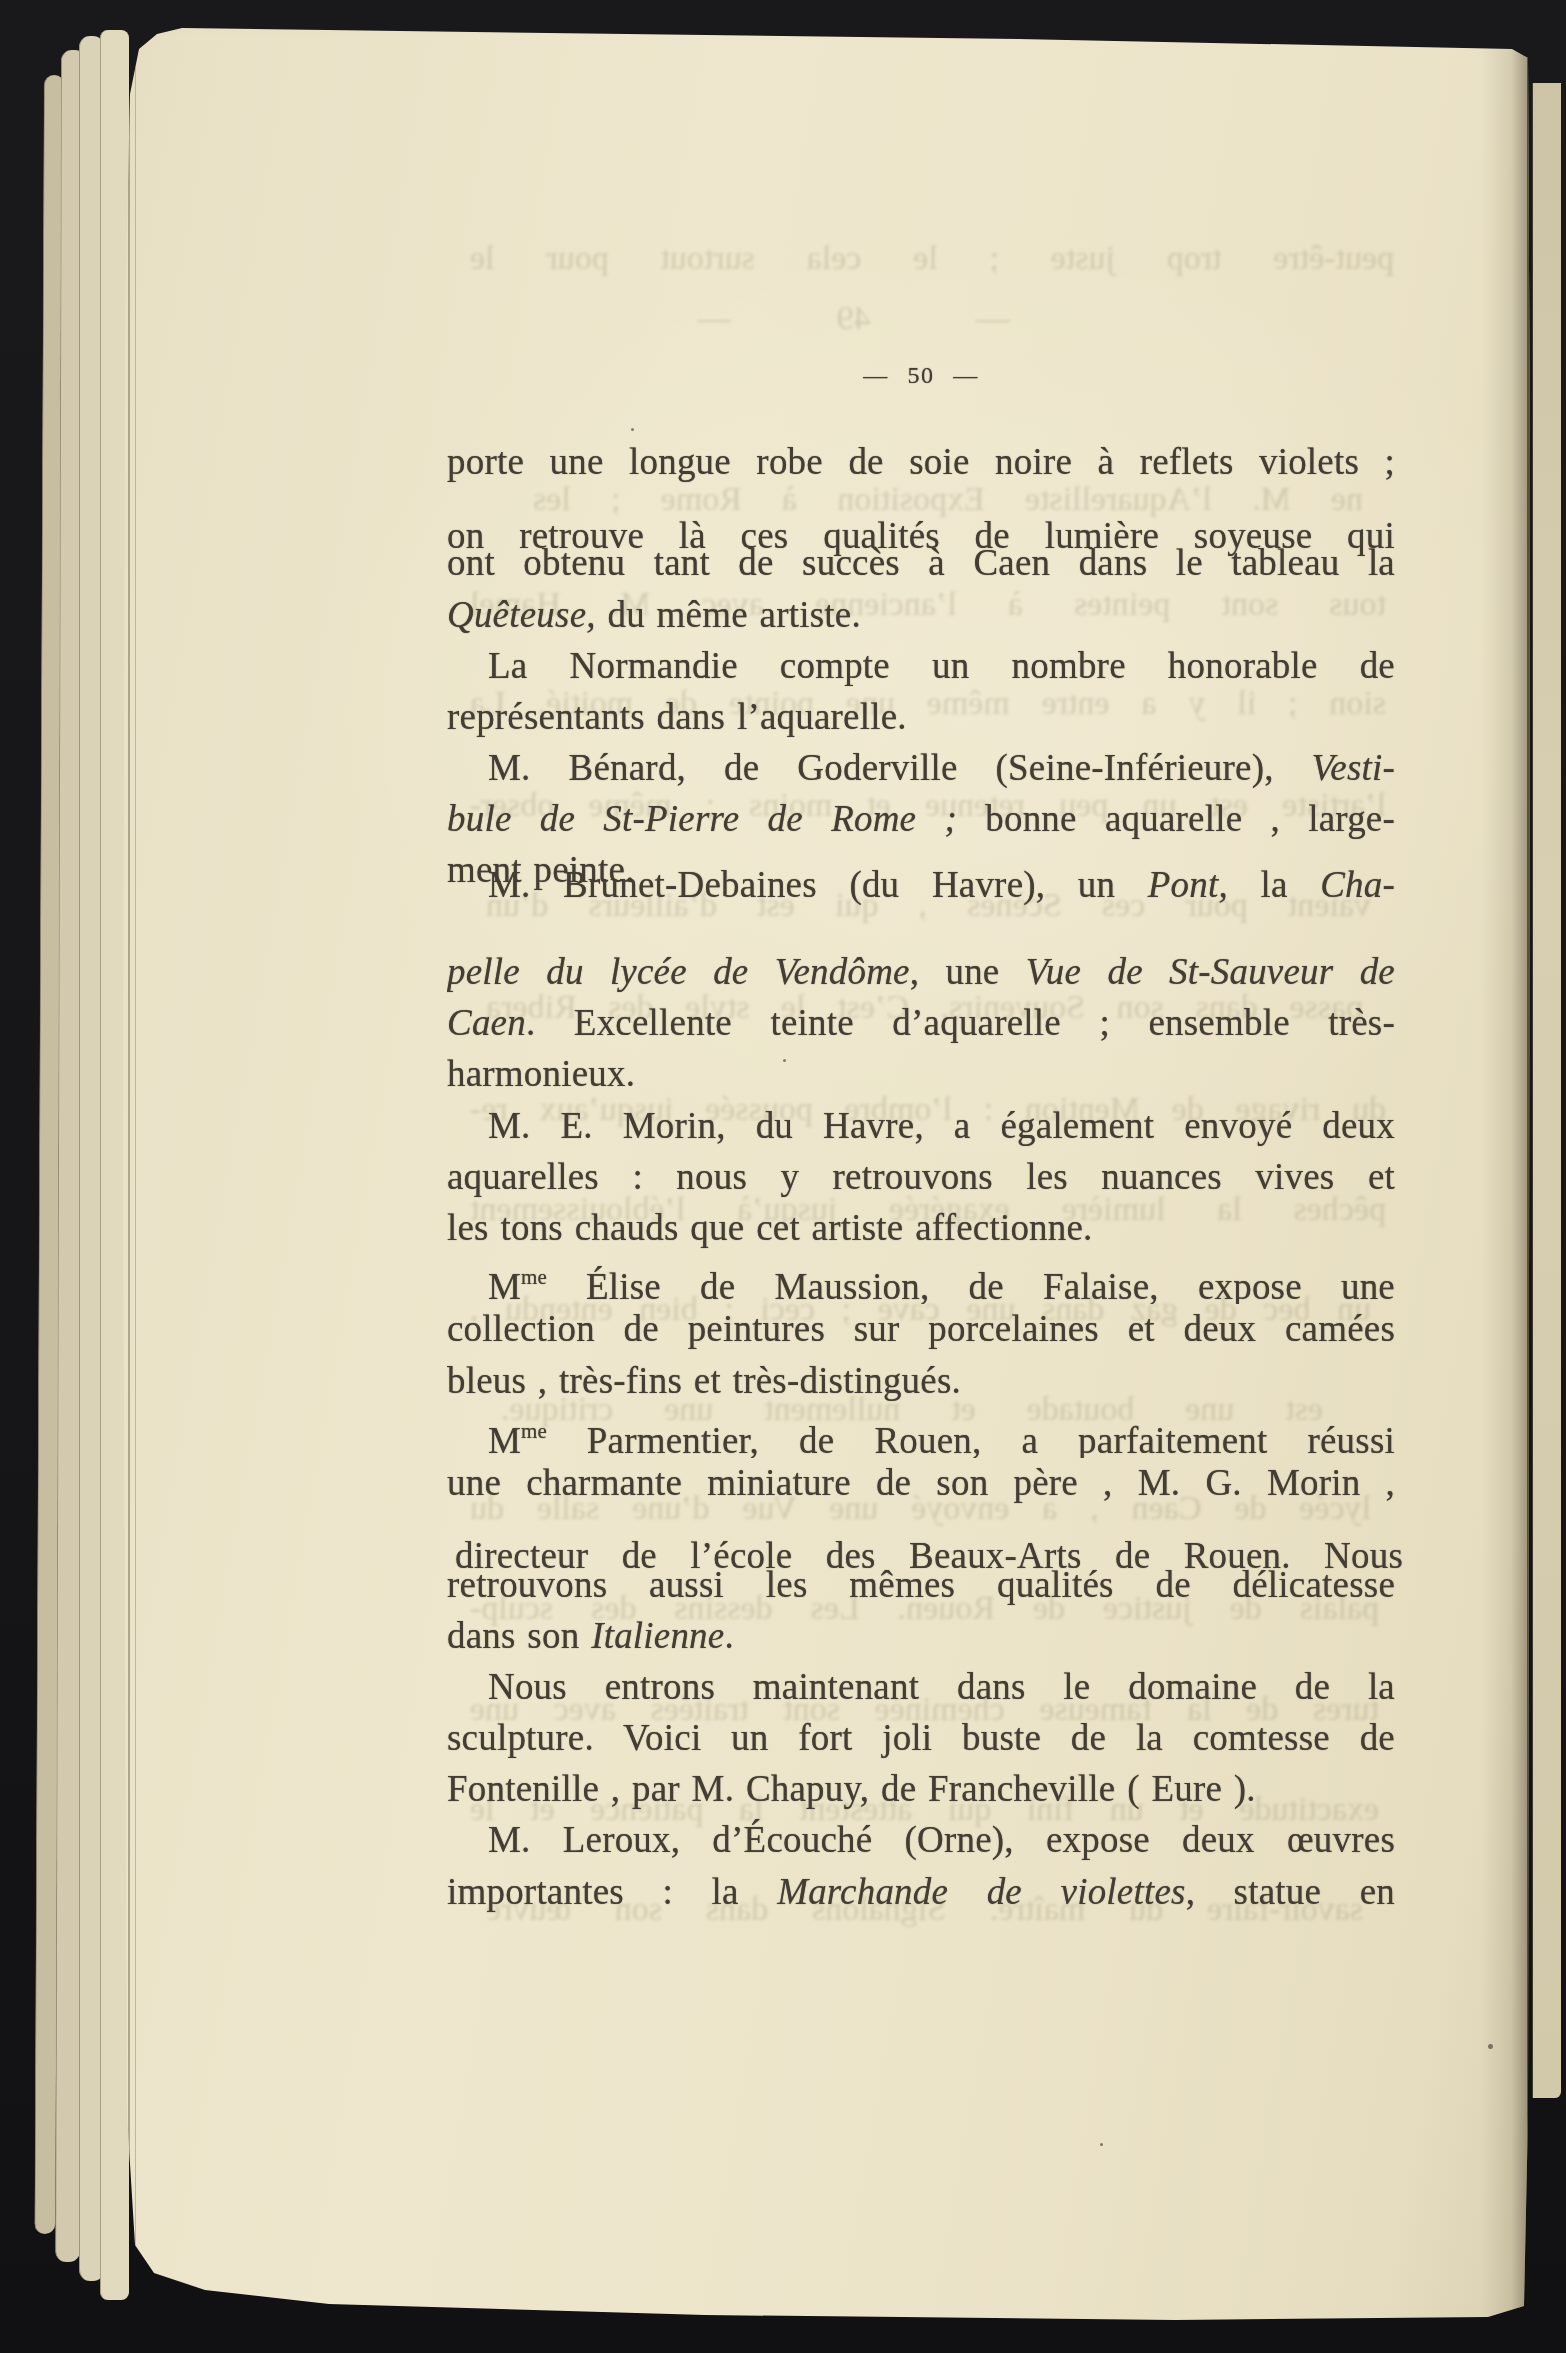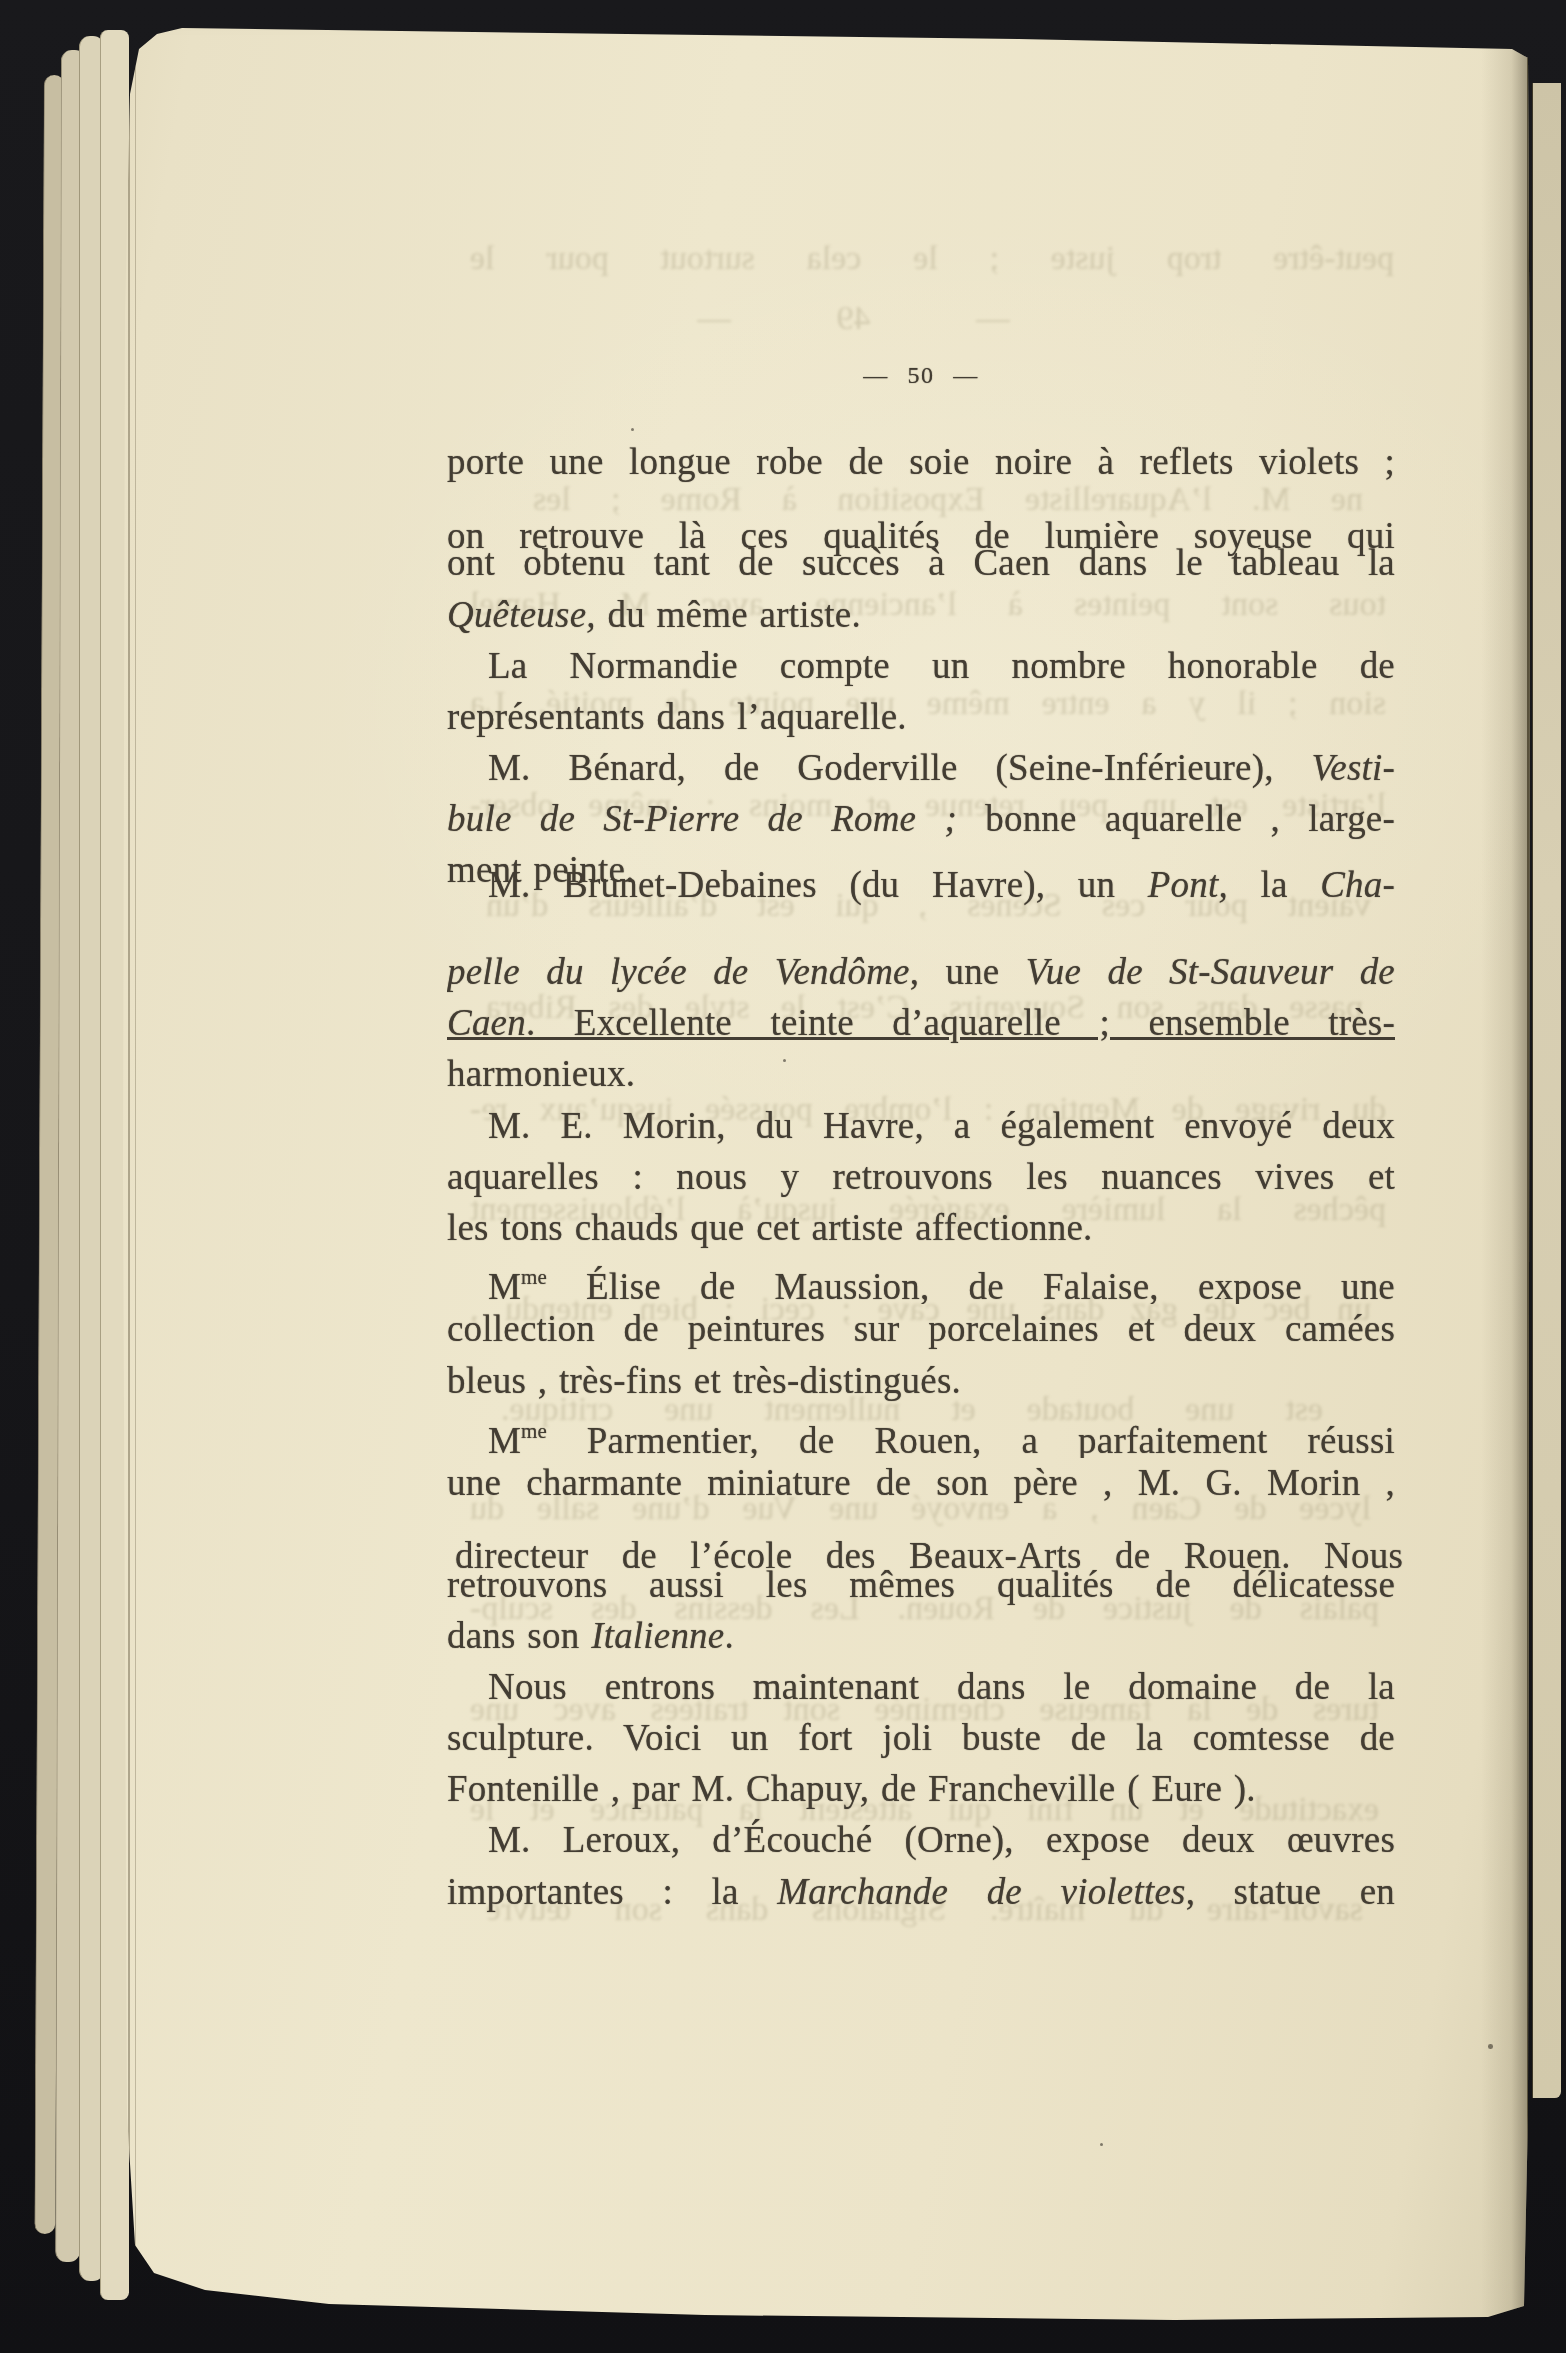--- a/index.html
+++ b/index.html
@@ -104,21 +104,21 @@
       <div class="text-line" style="top: 486px; margin-top: 24px;"><span>on retrouve là ces qualités de lumière soyeuse qui</span></div>
       <div class="text-line" style="top: 537px;"><span>ont obtenu tant de succès à Caen dans le tableau la</span></div>
       <div class="text-line last" style="top: 589px;"><span class="it">Quêteuse,</span><span> du même artiste.</span></div>
       <div class="text-line indent" style="top: 640px;"><span>La Normandie compte un nombre honorable de</span></div>
       <div class="text-line last" style="top: 691px;"><span>représentants dans l’aquarelle.</span></div>
       <div class="text-line indent" style="top: 742px;"><span>M. Bénard, de Goderville (Seine-Inférieure), </span><span class="it">Vesti-</span></div>
       <div class="text-line" style="top: 793px;"><span class="it">bule de St-Pierre de Rome ;</span><span> bonne aquarelle , large-</span></div>
       <div class="text-line last" style="top: 844px;"><span>ment peinte.</span></div>
       <div class="text-line indent" style="top: 859px;"><span>M. Brunet-Debaines (du Havre), un </span><span class="it">Pont,</span><span> la </span><span class="it">Cha-</span></div>
       <div class="text-line" style="top: 946px;"><span class="it">pelle du lycée de Vendôme</span><span>, une </span><span class="it">Vue de St-Sauveur de</span></div>
-      <div class="text-line" style="top: 997px; text-decoration: underline;"><span class="it">Caen</span><span>. Excellente teinte d’aquarelle ; ensemble très-</span></div>
+      <div class="text-line" style="top: 997px;"><span class="it">Caen</span><span>. Excellente teinte d’aquarelle ; ensemble très-</span></div>
       <div class="text-line last" style="top: 1048px;"><span>harmonieux.</span></div>
       <div class="text-line indent" style="top: 1100px;"><span>M. E. Morin, du Havre, a également envoyé deux</span></div>
       <div class="text-line" style="top: 1151px;"><span>aquarelles : nous y retrouvons les nuances vives et</span></div>
       <div class="text-line last" style="top: 1202px;"><span>les tons chauds que cet artiste affectionne.</span></div>
       <div class="text-line indent" style="top: 1252px;"><span>M</span><span class="sup">me</span><span> Élise de Maussion, de Falaise, expose une</span></div>
       <div class="text-line" style="top: 1303px; font-family: Liberation Serif, serif;"><span>collection de peintures sur porcelaines et deux camées</span></div>
       <div class="text-line last" style="top: 1355px;"><span>bleus , très-fins et très-distingués.</span></div>
       <div class="text-line indent" style="top: 1406px;"><span>M</span><span class="sup">me</span><span> Parmentier, de Rouen, a parfaitement réussi</span></div>
       <div class="text-line" style="top: 1457px;"><span>une charmante miniature de son père , M. G. Morin ,</span></div>
       <div class="text-line" style="top: 1530px; margin-left: 8px;"><span>directeur de l’école des Beaux-Arts de Rouen. Nous</span></div>

